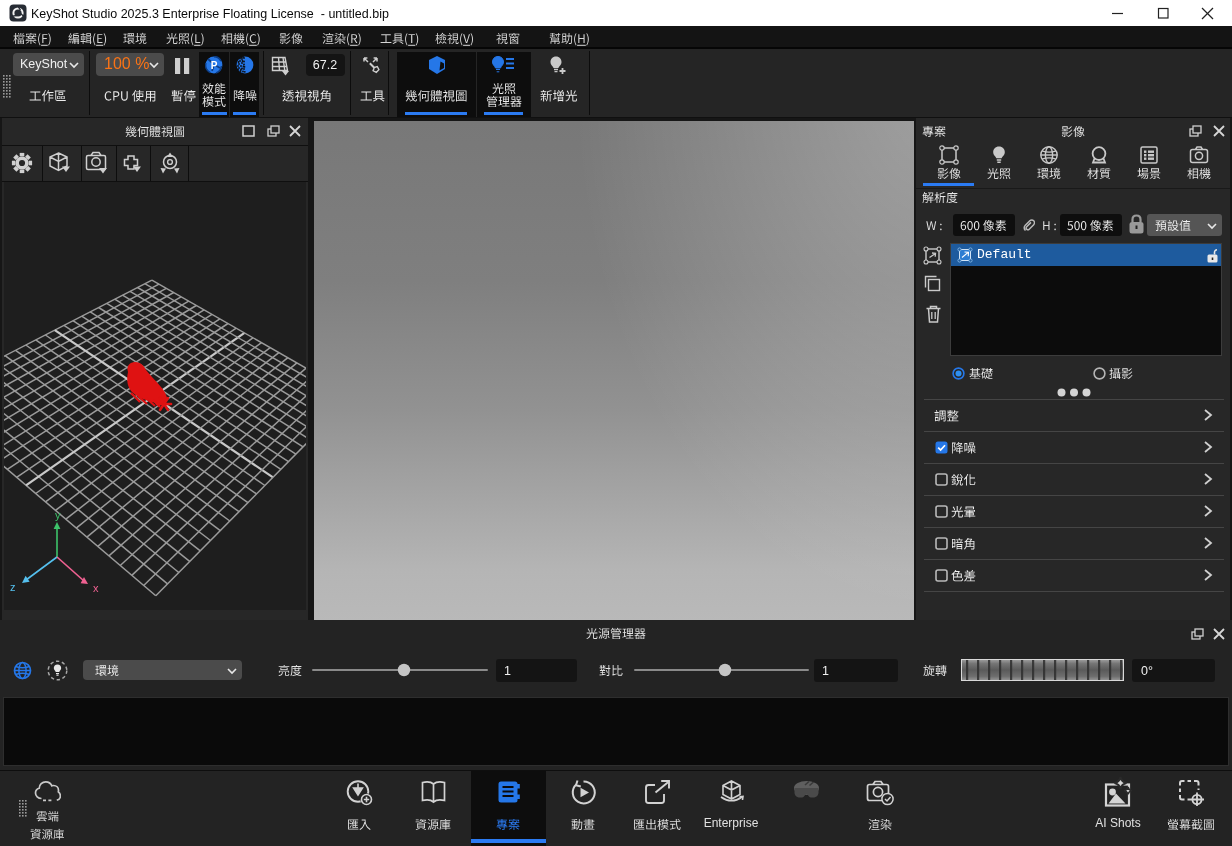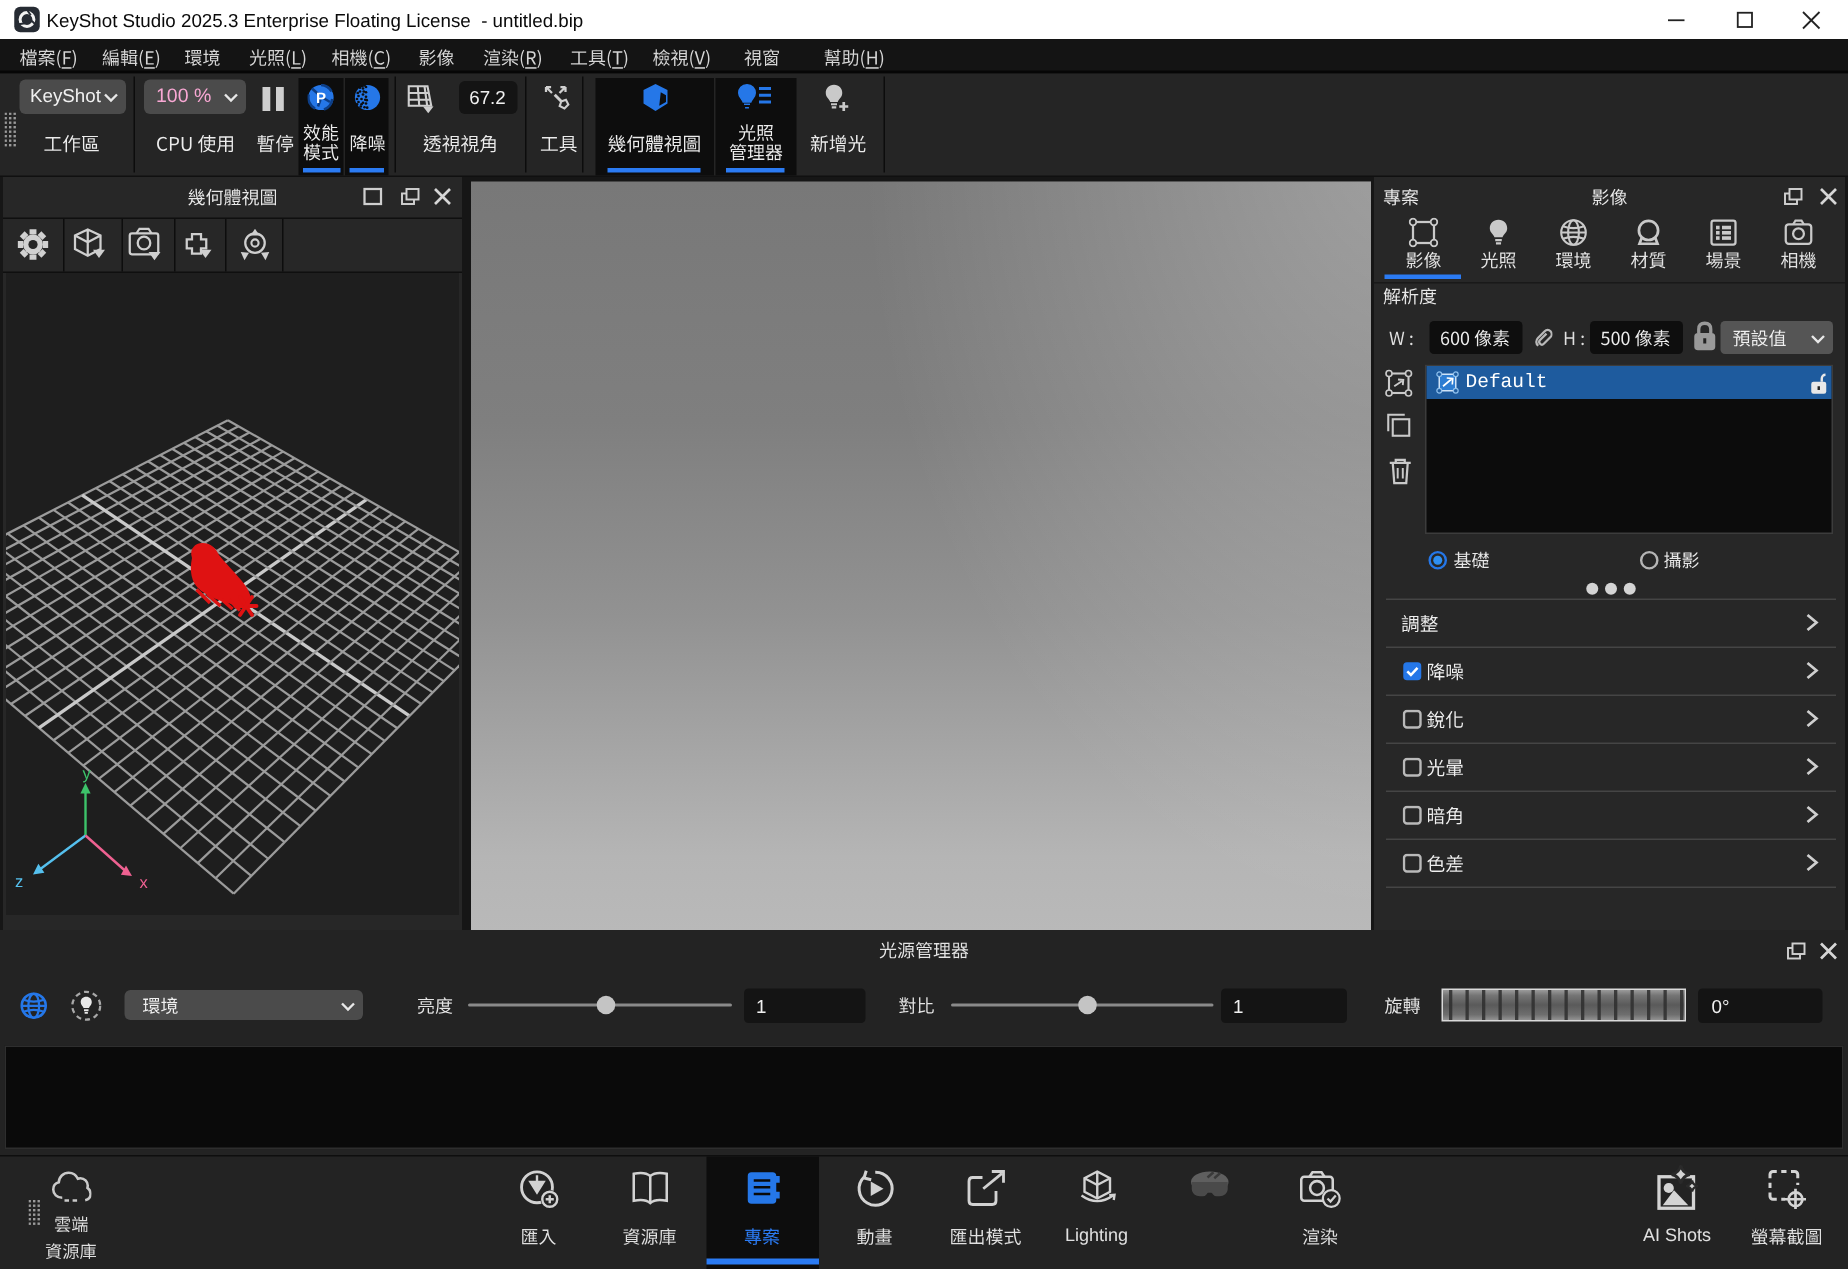--- a/index.html
+++ b/index.html
@@ -253,21 +253,21 @@
       <g transform="translate(12.5,0)">
         <path d="M6.1 -8.4H12.0V-7.5H5.7ZM7.7 -5.7H11.7V-4.8H7.7ZM7.6 -2.9H11.9V-2.1H7.6ZM7.2 -8.1H8.1V1.0H7.2ZM6.6 -10.4 7.5 -10.1Q7.1 -9.1 6.7 -8.2Q6.2 -7.2 5.7 -6.4Q5.1 -5.5 4.5 -4.9Q4.5 -5.0 4.3 -5.1Q4.2 -5.2 4.1 -5.3Q3.9 -5.5 3.8 -5.5Q4.4 -6.1 4.9 -6.9Q5.4 -7.7 5.8 -8.6Q6.3 -9.4 6.6 -10.4ZM3.6 -10.5 4.5 -10.2Q4.1 -9.1 3.5 -8.1Q3.0 -7.0 2.3 -6.1Q1.7 -5.2 1.0 -4.5Q1.0 -4.6 0.9 -4.8Q0.8 -5.0 0.6 -5.2Q0.5 -5.4 0.4 -5.5Q1.1 -6.1 1.7 -6.9Q2.2 -7.7 2.7 -8.6Q3.2 -9.5 3.6 -10.5ZM2.2 -7.2 3.2 -8.2 3.2 -8.2V1.0H2.2Z"></path>
       </g>
       <g transform="translate(25.0,0)">
         <path d="M5.4 -7.6V-6.2H8.3V-7.6ZM4.5 -8.3H9.2V-5.5H4.5ZM4.0 -3.9V-2.1H5.6V-3.9ZM3.2 -4.6H6.4V-1.4H3.2ZM8.1 -3.9V-2.1H9.8V-3.9ZM7.3 -4.6H10.7V-1.4H7.3ZM0.7 -9.9H11.3V-9.1H0.7ZM1.3 -9.9H2.2V-2.0Q2.2 -1.4 2.3 -1.1Q2.5 -0.8 2.9 -0.6Q3.3 -0.5 4.0 -0.5Q4.2 -0.5 4.6 -0.5Q5.1 -0.5 5.6 -0.5Q6.2 -0.5 6.8 -0.5Q7.4 -0.5 8.0 -0.5Q8.6 -0.5 9.0 -0.5Q9.4 -0.5 9.7 -0.5Q10.0 -0.5 10.4 -0.5Q10.8 -0.5 11.2 -0.5Q11.5 -0.6 11.8 -0.6Q11.8 -0.5 11.8 -0.3Q11.8 -0.1 11.9 0.0Q11.9 0.2 11.9 0.3Q11.7 0.4 11.4 0.4Q11.0 0.4 10.6 0.4Q10.1 0.4 9.6 0.4Q9.4 0.4 9.0 0.4Q8.5 0.4 7.9 0.4Q7.3 0.4 6.7 0.4Q6.1 0.4 5.5 0.4Q5.0 0.4 4.6 0.4Q4.2 0.4 4.1 0.4Q3.1 0.4 2.5 0.2Q1.9 -0.0 1.6 -0.6Q1.3 -1.1 1.3 -2.0Z"></path>
       </g>
     </g>
   </svg>
 <div style="position:absolute;left:89px;top:51px;width:1px;height:64px;background:#0c0c0c"></div>
 <div style="position:absolute;left:96px;top:53px;width:68px;height:23px;background:#4b4b4b;border-radius:4px"></div>
-<div style="position:absolute;top:55.0px;font-family:'Liberation Sans', sans-serif;font-size:13px;color:#f9a8d4;font-weight:400;white-space:nowrap;line-height:18.1px;letter-spacing:0px;left:104px;">100 %</div>
+<div style="position:absolute;top:55.0px;font-family:'Liberation Sans', sans-serif;font-size:16px;color:#f97316;font-weight:400;white-space:nowrap;line-height:18.1px;letter-spacing:0px;left:104px;">100 %</div>
 <svg style="position:absolute;left:148px;top:59px;" width="12" height="12" viewBox="0 0 12 12">
     <path d="M2 4 L6 8 L10 4" fill="none" stroke="#e8e8e8" stroke-width="1.6"></path>
   </svg>
 <svg style="position:absolute;left:103.7px;top:88.0px;overflow:visible" width="55" height="16" viewBox="0 -12.5 55 16">
     <g fill="#ececec">
       <g transform="translate(0.0,0)">
         <path d="M4.7 0.2Q3.9 0.2 3.1 -0.2Q2.4 -0.5 1.9 -1.1Q1.3 -1.7 1.0 -2.6Q0.7 -3.5 0.7 -4.6Q0.7 -5.7 1.0 -6.6Q1.3 -7.4 1.9 -8.1Q2.4 -8.7 3.2 -9.0Q3.9 -9.3 4.8 -9.3Q5.6 -9.3 6.3 -9.0Q6.9 -8.6 7.3 -8.2L6.7 -7.5Q6.3 -7.8 5.9 -8.1Q5.4 -8.3 4.8 -8.3Q3.9 -8.3 3.3 -7.9Q2.6 -7.4 2.3 -6.6Q1.9 -5.8 1.9 -4.6Q1.9 -3.5 2.3 -2.6Q2.6 -1.8 3.3 -1.3Q3.9 -0.9 4.8 -0.9Q5.4 -0.9 5.9 -1.1Q6.5 -1.4 6.9 -1.9L7.5 -1.2Q7.0 -0.5 6.3 -0.2Q5.6 0.2 4.7 0.2Z"></path>
       </g>
       <g transform="translate(8.0,0)">
         <path d="M1.3 0.0V-9.2H3.9Q4.9 -9.2 5.7 -8.9Q6.4 -8.7 6.9 -8.1Q7.3 -7.5 7.3 -6.5Q7.3 -5.5 6.9 -4.9Q6.5 -4.3 5.7 -4.0Q4.9 -3.6 3.9 -3.6H2.4V0.0ZM2.4 -4.6H3.8Q5.0 -4.6 5.6 -5.0Q6.2 -5.5 6.2 -6.5Q6.2 -7.5 5.5 -7.8Q4.9 -8.2 3.7 -8.2H2.4Z"></path>
@@ -1279,21 +1279,21 @@
       <g transform="translate(36.0,0)">
         <path d="M8.5 -9.5 9.1 -10.0Q9.4 -9.8 9.8 -9.5Q10.1 -9.3 10.4 -9.0Q10.7 -8.8 10.9 -8.5L10.2 -8.0Q10.1 -8.2 9.8 -8.5Q9.5 -8.7 9.2 -9.0Q8.8 -9.3 8.5 -9.5ZM0.7 -7.8H11.4V-7.0H0.7ZM1.1 -5.2H6.4V-4.3H1.1ZM3.2 -4.7H4.1V-0.4H3.2ZM0.7 -0.3Q1.4 -0.4 2.4 -0.6Q3.4 -0.8 4.5 -1.1Q5.6 -1.3 6.7 -1.5L6.8 -0.7Q5.8 -0.5 4.7 -0.2Q3.7 -0.0 2.7 0.2Q1.8 0.4 1.0 0.6ZM6.8 -10.0H7.7Q7.7 -8.4 7.8 -6.9Q8.0 -5.3 8.2 -4.1Q8.4 -2.8 8.7 -1.9Q9.0 -1.0 9.4 -0.5Q9.8 0.0 10.3 0.0Q10.5 0.0 10.6 -0.5Q10.8 -1.0 10.8 -2.2Q11.0 -2.1 11.2 -1.9Q11.4 -1.8 11.6 -1.7Q11.5 -0.7 11.4 -0.1Q11.2 0.5 10.9 0.7Q10.7 1.0 10.2 1.0Q9.6 1.0 9.1 0.6Q8.6 0.2 8.2 -0.6Q7.9 -1.3 7.6 -2.3Q7.3 -3.4 7.1 -4.6Q7.0 -5.8 6.9 -7.2Q6.8 -8.6 6.8 -10.0Z"></path>
       </g>
     </g>
   </svg>
 <svg style="position:absolute;left:718px;top:778px;" width="27" height="28" viewBox="0 0 27 28">
     <path d="M13.5 3 L22 7.5 V16.5 L13.5 21 L5 16.5 V7.5 Z M13.5 3 V12 M5 7.5 L13.5 12 L22 7.5 M13.5 21 V12" fill="none" stroke="#d2d2d2" stroke-width="1.6"></path>
 <path d="M3 19 Q13.5 26.5 24 19" fill="none" stroke="#d2d2d2" stroke-width="1.6"></path>
 <path d="M24.5 22 l0.5-3.5 l-3.5 0.3" fill="none" stroke="#d2d2d2" stroke-width="1.6"></path>
   </svg>
-<div style="position:absolute;top:815.4px;font-family:'Liberation Sans', sans-serif;font-size:12px;color:#e0e0e0;font-weight:400;white-space:nowrap;line-height:17.4px;letter-spacing:0px;left:731px;transform:translateX(-50%);">Lighting</div>
+<div style="position:absolute;top:815.4px;font-family:'Liberation Sans', sans-serif;font-size:12px;color:#e0e0e0;font-weight:400;white-space:nowrap;line-height:17.4px;letter-spacing:0px;left:731px;transform:translateX(-50%);">Enterprise</div>
 <svg style="position:absolute;left:792px;top:780px;" width="29" height="24" viewBox="0 0 29 24">
     <ellipse cx="14.5" cy="8" rx="12.5" ry="7" fill="#5f5f5f"></ellipse>
 <path d="M2.5 8 H26.5 V12.5 C26.5 15.5 24 17.5 21 17.5 H19 C17.2 17.5 16.6 16 15.9 15.1 C15.2 14.2 13.8 14.2 13.1 15.1 C12.4 16 11.8 17.5 10 17.5 H8 C5 17.5 2.5 15.5 2.5 12.5 Z" fill="#4a4a4a"></path>
 <path d="M13 5 l4-3.5 M17.5 5.5 l4-3.5" stroke="#3a3a3a" stroke-width="1.6"></path>
   </svg>
 <div style="position:absolute;top:815.4px;font-family:'Liberation Sans', sans-serif;font-size:16px;color:#777777;font-weight:400;white-space:nowrap;line-height:17.4px;letter-spacing:0px;left:806px;transform:translateX(-50%);margin-top:36px;">VR</div>
 <svg style="position:absolute;left:866px;top:779px;" width="28" height="27" viewBox="0 0 28 27">
     <rect x="1.5" y="5.5" width="21" height="16" rx="2" fill="none" stroke="#d2d2d2" stroke-width="1.7"></rect>
 <path d="M7 5.5 L9 2.5 h6 L17 5.5" fill="none" stroke="#d2d2d2" stroke-width="1.7"></path>
 <circle cx="12" cy="13" r="4.6" fill="none" stroke="#d2d2d2" stroke-width="1.7"></circle>

